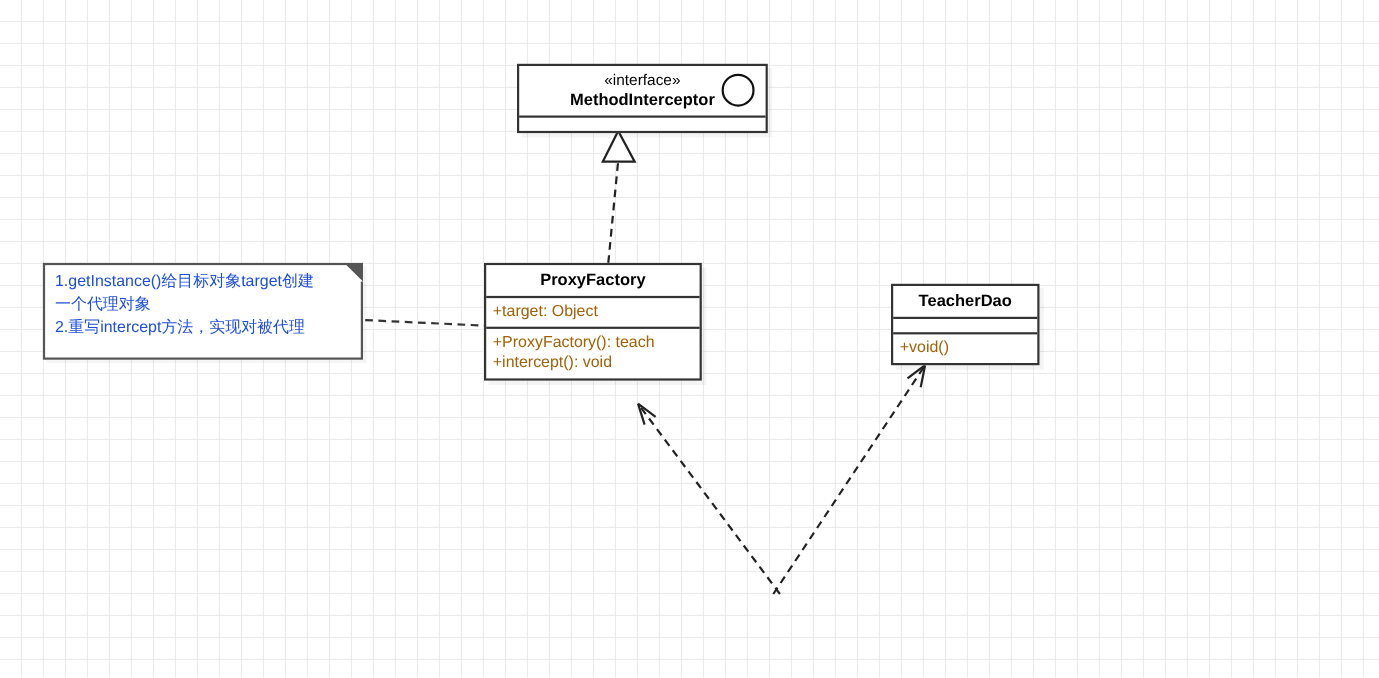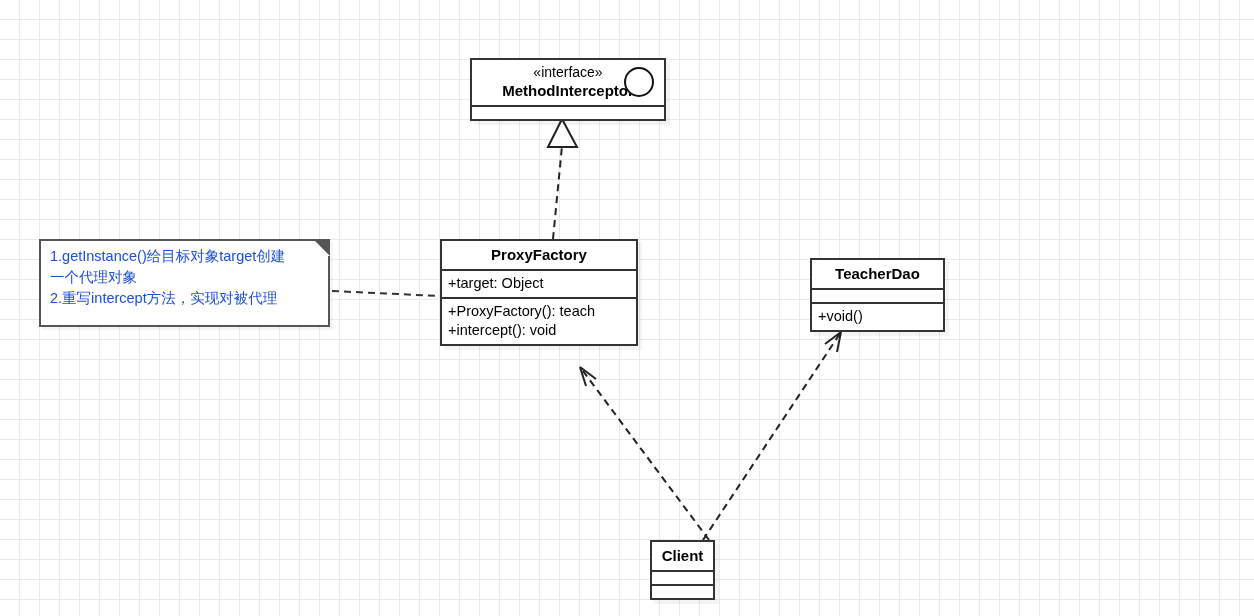--- a/index.html
+++ b/index.html
@@ -52,21 +52,21 @@
     font-size: 15px;
     line-height: 19px;
     color: #000000;
   }
   .uml-compartment {
     box-sizing: border-box;
     border-top: 2px solid #333333;
     padding: 3px 6px 4px 6px;
     font-size: 14.5px;
     line-height: 19px;
-    color: #000000;
+    color: #a16207;
     text-align: left;
   }
   .uml-compartment.empty {
     padding: 0;
     height: 14px;
   }
   .uml-row {
     white-space: nowrap;
   }
 
@@ -147,21 +147,21 @@
       <line x1="709" y1="540" x2="580" y2="367" stroke="#222222" stroke-width="2" stroke-dasharray="7,5"></line>
       <path d="M 580 367 L 596 379 M 580 367 L 586 386" stroke="#222222" stroke-width="2" fill="none"></path>
     </g>
 
     <g>
       <line x1="703" y1="540" x2="841" y2="332" stroke="#222222" stroke-width="2" stroke-dasharray="7,5"></line>
       <path d="M 841 332 L 825 344 M 841 332 L 837 352" stroke="#222222" stroke-width="2" fill="none"></path>
     </g>
   </svg>
 
-  <div class="uml-box" style="left:470px; top:58px; width:196px;">
+  <div class="uml-box" style="left:470px; top:58px; width:228px;">
     <div class="uml-title">
       <span class="uml-stereotype">«interface»</span>
       <span class="uml-name">MethodInterceptor</span>
       <span class="lollipop"></span>
     </div>
     <div class="uml-compartment empty"></div>
   </div>
 
   <div class="uml-box" style="left:440px; top:239px; width:198px;">
     <div class="uml-title">
@@ -179,27 +179,20 @@
   <div class="uml-box" style="left:810px; top:258px; width:135px;">
     <div class="uml-title">
       <span class="uml-name">TeacherDao</span>
     </div>
     <div class="uml-compartment empty"></div>
     <div class="uml-compartment">
       <div class="uml-row">+void()</div>
     </div>
   </div>
 
-  <div class="uml-box" style="left:650px; top:540px; width:65px;">
-    <div class="uml-title">
-      <span class="uml-name">Client</span>
-    </div>
-    <div class="uml-compartment empty"></div>
-    <div class="uml-compartment empty"></div>
-  </div>
 
   <div class="uml-note" style="left:39px; top:239px; width:291px; height:88px;">
     <span class="note-fold"></span>
     <div class="note-line">1.getInstance()给目标对象target创建</div>
     <div class="note-line">一个代理对象</div>
     <div class="note-line">2.重写intercept方法，实现对被代理</div>
   </div>
 
 </div>
 

